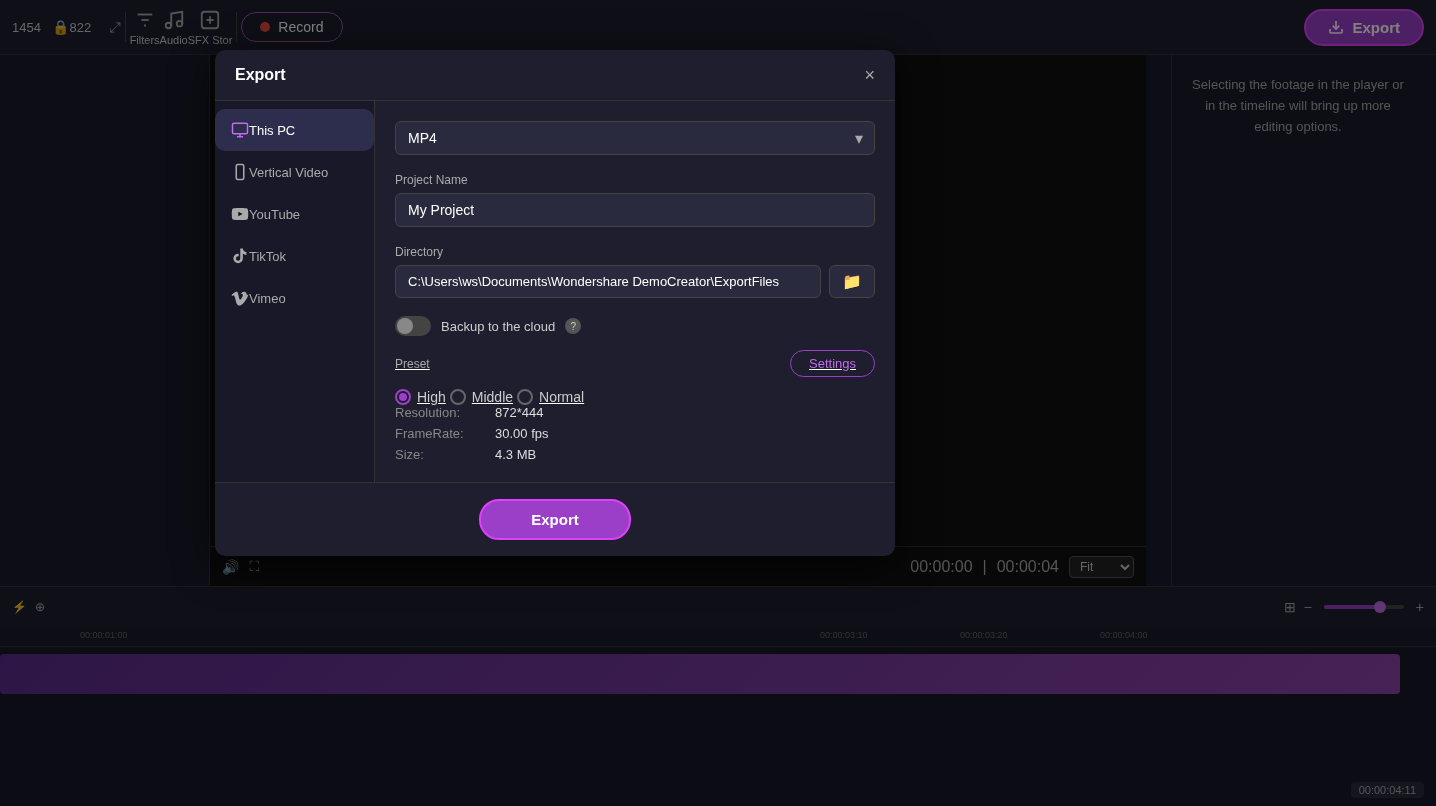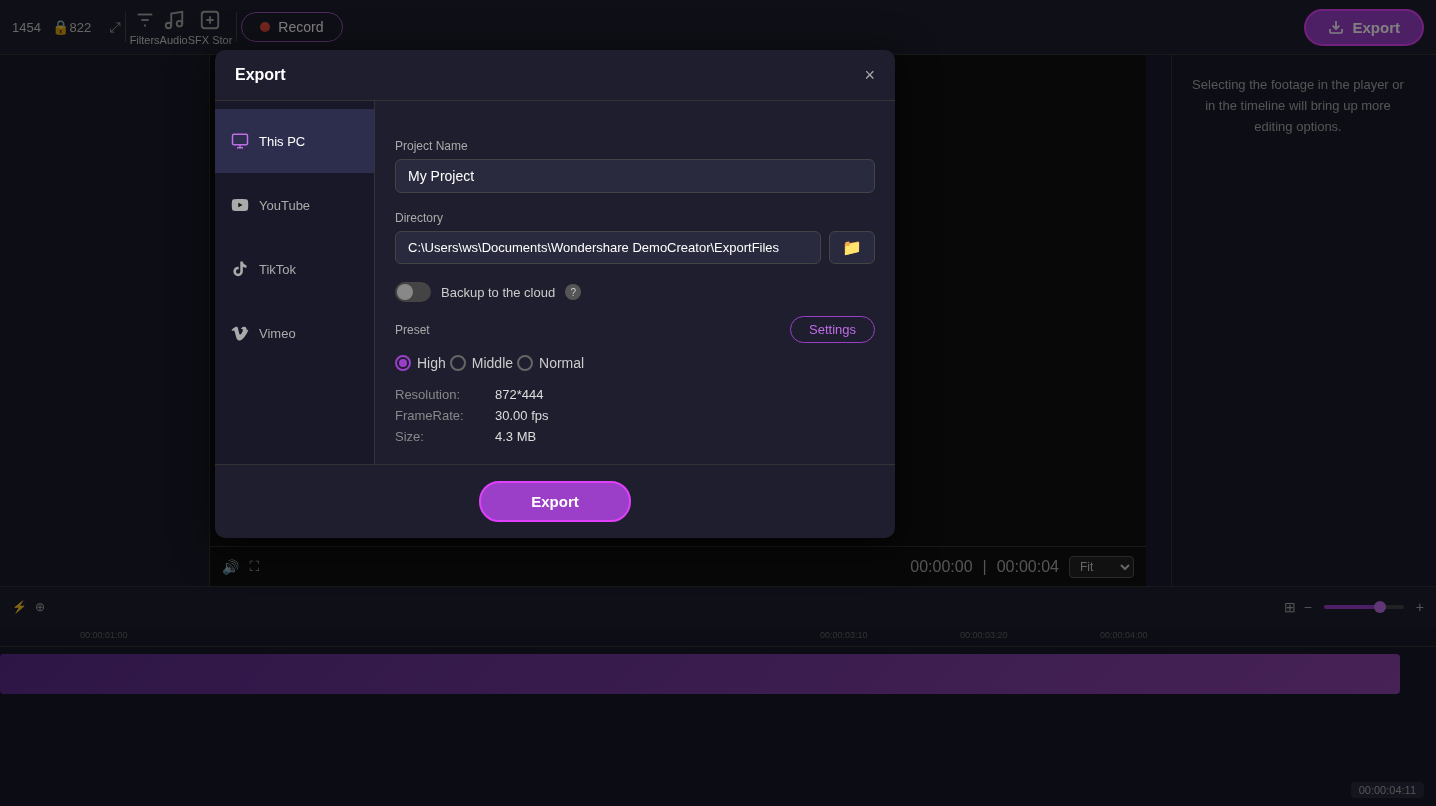--- a/index.html
+++ b/index.html
@@ -269,25 +269,25 @@
     }
     .dialog-sidebar {
       width: 160px;
       background: #181828;
       padding: 8px 0;
       border-right: 1px solid #333;
     }
     .dsidebar-item {
       display: flex;
       align-items: center;
-      gap: 10px;
-      padding: 23px 16px;
+      padding: 12px 16px;
       cursor: pointer;
       color: #aaa;
       font-size: 13px;
+      border-radius: 10px;
     }
     .dsidebar-item.active {
       background: #2d2d4e;
       color: #fff;
     }
     .dsidebar-item svg { width: 18px; height: 18px; flex-shrink: 0; }
 
     .dialog-content {
       flex: 1;
       padding: 20px;
@@ -393,21 +393,22 @@
       border-radius: 50%;
       display: inline-flex;
       align-items: center;
       justify-content: center;
       font-size: 10px;
       color: #ccc;
       cursor: pointer;
     }
 
     .preset-section {
-      margin-bottom: 16px;
+      margin-bottom: 0;
+      text-decoration: underline;
     }
     .preset-header {
       display: flex;
       align-items: center;
       justify-content: space-between;
       margin-bottom: 12px;
     }
     .preset-label {
       font-size: 12px;
       color: #aaa;
@@ -617,20 +618,26 @@
 
       <div class="dsidebar-item active">
         <svg viewBox="0 0 24 24" fill="none" stroke="#c06de8" stroke-width="2">
             <rect x="2" y="3" width="20" height="14" rx="2"></rect>
             <line x1="8" y1="21" x2="16" y2="21"></line>
             <line x1="12" y1="17" x2="12" y2="21"></line>
           </svg>
         <span>This PC</span>
       </div>
 
+      <div class="dsidebar-item">
+        <svg viewBox="0 0 24 24" fill="none" stroke="#aaa" stroke-width="2">
+            <rect x="7" y="2" width="10" height="20" rx="2"></rect>
+          </svg>
+        <span>Vertical Video</span>
+      </div>
 
       <div class="dsidebar-item">
         <svg viewBox="0 0 24 24" fill="#aaa">
             <path d="M22.54 6.42a2.78 2.78 0 00-1.95-1.96C18.88 4 12 4 12 4s-6.88 0-8.59.46a2.78 2.78 0 00-1.95 1.96A29 29 0 001 12a29 29 0 00.46 5.58A2.78 2.78 0 003.41 19.6C5.12 20 12 20 12 20s6.88 0 8.59-.46a2.78 2.78 0 001.95-1.95A29 29 0 0023 12a29 29 0 00-.46-5.58z"></path>
             <polygon points="9.75 15.02 15.5 12 9.75 8.98 9.75 15.02" fill="#111" stroke="none"></polygon>
           </svg>
         <span>YouTube</span>
       </div>
 
       <div class="dsidebar-item">
@@ -644,20 +651,28 @@
         <svg viewBox="0 0 24 24" fill="#aaa">
             <path d="M23 7.4c-.1 2.2-1.6 5.3-4.6 9.1C15.3 20.5 12.7 22 10.5 22c-1.3 0-2.5-1.2-3.4-3.7L5.4 12c-.6-2.4-1.3-3.7-2-3.7-.2 0-.7.3-1.7.9L.6 8c1-.9 2-1.9 3-2.7 1.3-1.1 2.3-1.7 3-1.8 1.5-.1 2.5.9 3 3.1.5 2.3.8 3.7.9 4.1.5 2.3 1.1 3.4 1.7 3.4.5 0 1.2-.7 2.1-2.2.9-1.5 1.4-2.6 1.5-3.3.1-1.3-.4-1.9-1.5-1.9-.5 0-1.1.1-1.6.3 1-.3 1.9-4.1 5.5-3.3 2 .5 2.9 2 2.8 4.7z"></path>
           </svg>
         <span>Vimeo</span>
       </div>
     </div>
 
     <div class="dialog-content">
 
       <div class="form-group">
+        <div class="select-wrapper">
+          <select class="form-select">
+            <option>MP4</option>
+            <option>MOV</option>
+            <option>AVI</option>
+            <option>GIF</option>
+          </select>
+        </div>
       </div>
 
       <div class="form-group">
         <label class="form-label">Project Name</label>
         <input class="form-input" type="text" value="My Project" style="">
       </div>
 
       <div class="form-group">
         <label class="form-label">Directory</label>
         <div class="directory-wrapper">

